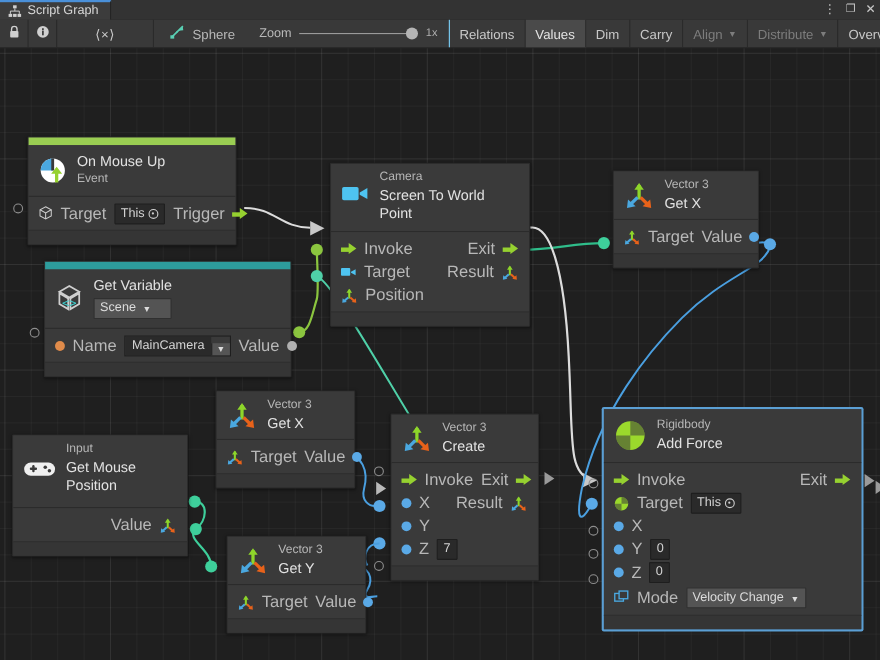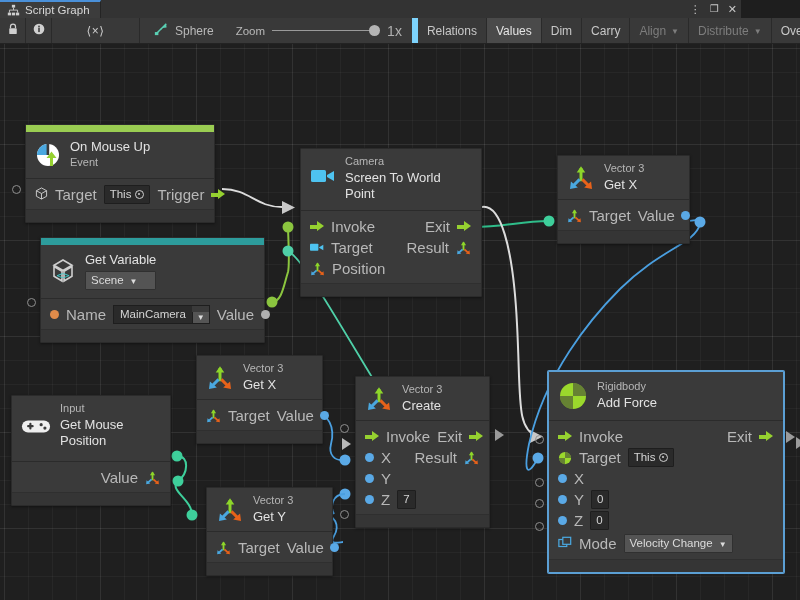--- a/index.html
+++ b/index.html
@@ -8,21 +8,21 @@
     font-family: "Liberation Sans", sans-serif;
     background:#1e1e1e;
     color:#c4c4c4;
     font-size:12px;
     -webkit-font-smoothing:antialiased;
   }
   #app { position:relative; width:800px; height:600px; overflow:hidden; }
 
   
   .titlebar{
-    position:absolute; left:0; top:0; width:741px; height:18px;
+    position:absolute; left:0; top:0; width:800px; height:18px;
     background:#333333;
   }
   .tab{
     position:absolute; left:0; top:0; height:18px;
     background:#3c3c3c; display:flex; align-items:center; gap:5px;
     padding:0 10px 0 7px; border-top:2px solid #4a90d9;
     border-right:1px solid #242424;
   }
   .tab-label{ font-size:11.5px; color:#d8d8d8; white-space:nowrap;}
   .win-btns{
@@ -44,27 +44,27 @@
     color:#c8c8c8; min-width:26px;
   }
   .tb-obj{
     display:flex; align-items:center; gap:7px; padding:0 12px 0 14px;
     color:#c8c8c8;
   }
   .tb-zoom{ display:flex; align-items:center; gap:7px; padding:0 10px; color:#b9b9b9; }
   .slider{ position:relative; width:108px; height:12px; display:flex; align-items:center; }
   .slider .track{ position:absolute; left:0; right:0; height:1px; background:#9a9a9a; }
   .slider .knob{ position:absolute; right:0; width:11px; height:11px; border-radius:50%; background:#b4b4b4; }
-  .zoom-val{ font-size:14px; color:#b0b0b0; }
+  .zoom-val{ font-size:10px; color:#b0b0b0; }
   .tb-right{ margin-left:auto; display:flex; align-items:stretch; }
   .tb-txt{
     display:flex; align-items:center; padding:0 9px;
     color:#c8c8c8; border-right:1px solid #2a2a2a; white-space:nowrap;
   }
-  .tb-txt.first{ border-left:6px solid #7dd3fc; }
+  .tb-txt.first{ border-left:1px solid #7dd3fc; }
   .tb-txt.active{ background:#4a4a4a; color:#e4e4e4; }
   .tb-txt.dim{ color:#7d7d7d; }
   .caret{ margin-left:5px; font-size:8px; position:relative; top:1px; }
 
   
   .canvas{
     position:absolute; left:0; top:44px; width:800px; height:556px;
     background:#1f1f1f;
     background-image:
       linear-gradient(to right, rgba(255,255,255,.035) 1px, transparent 1px),

